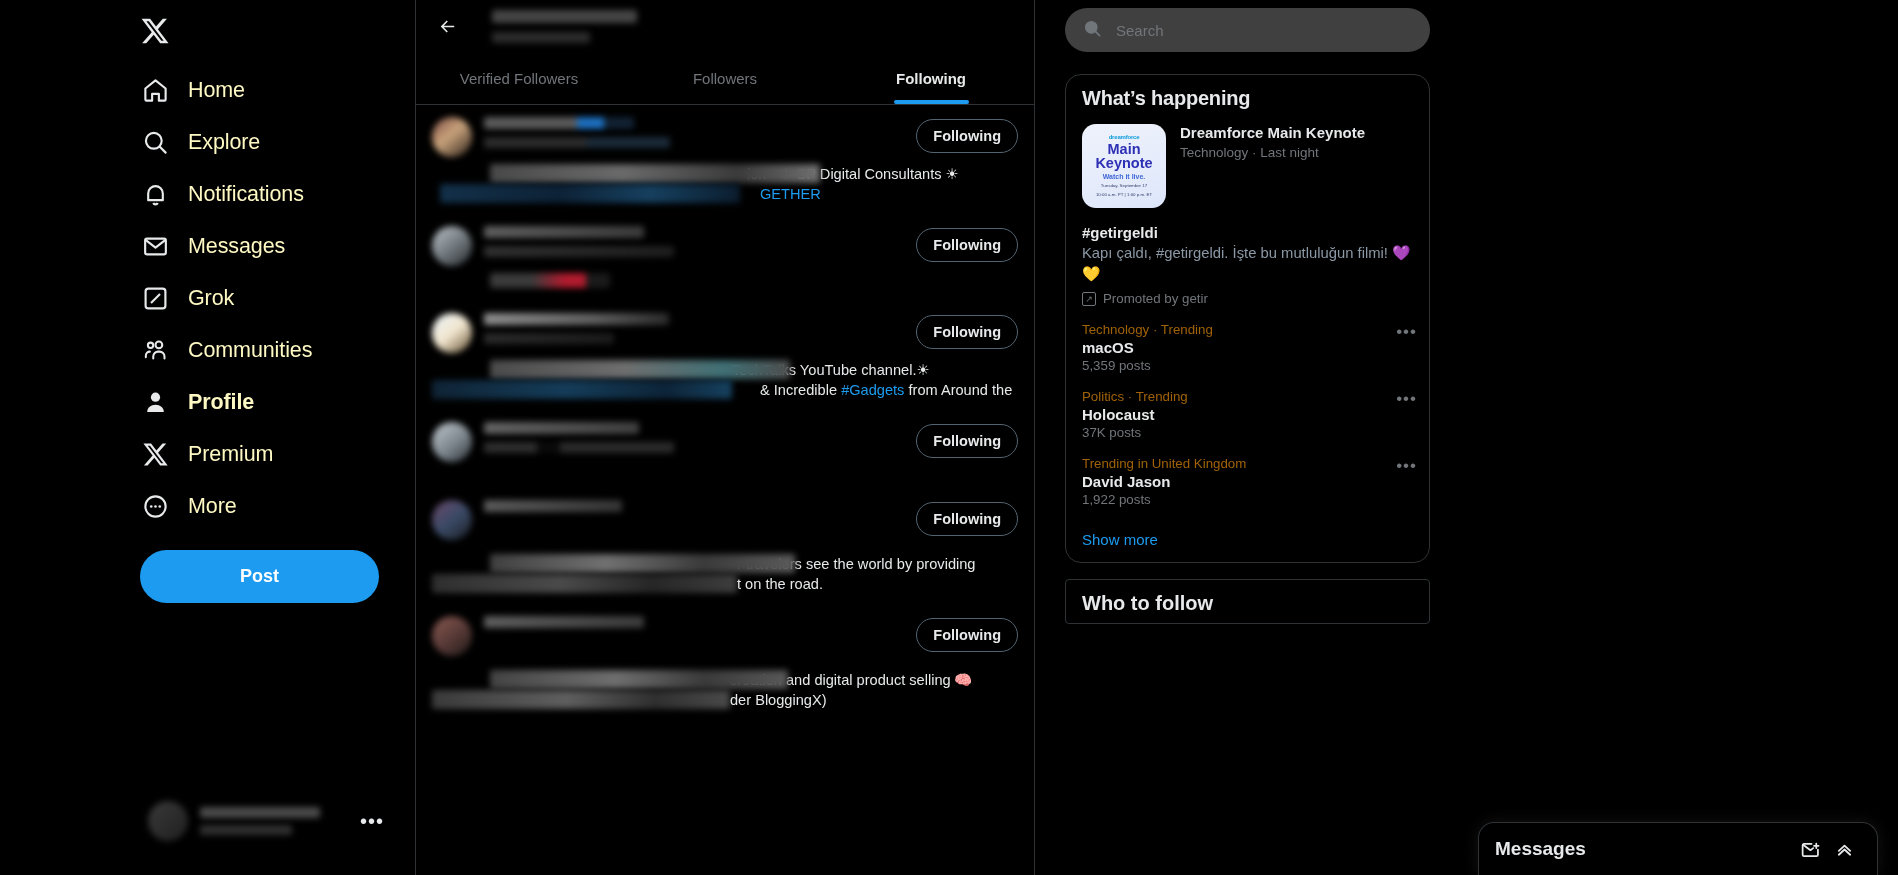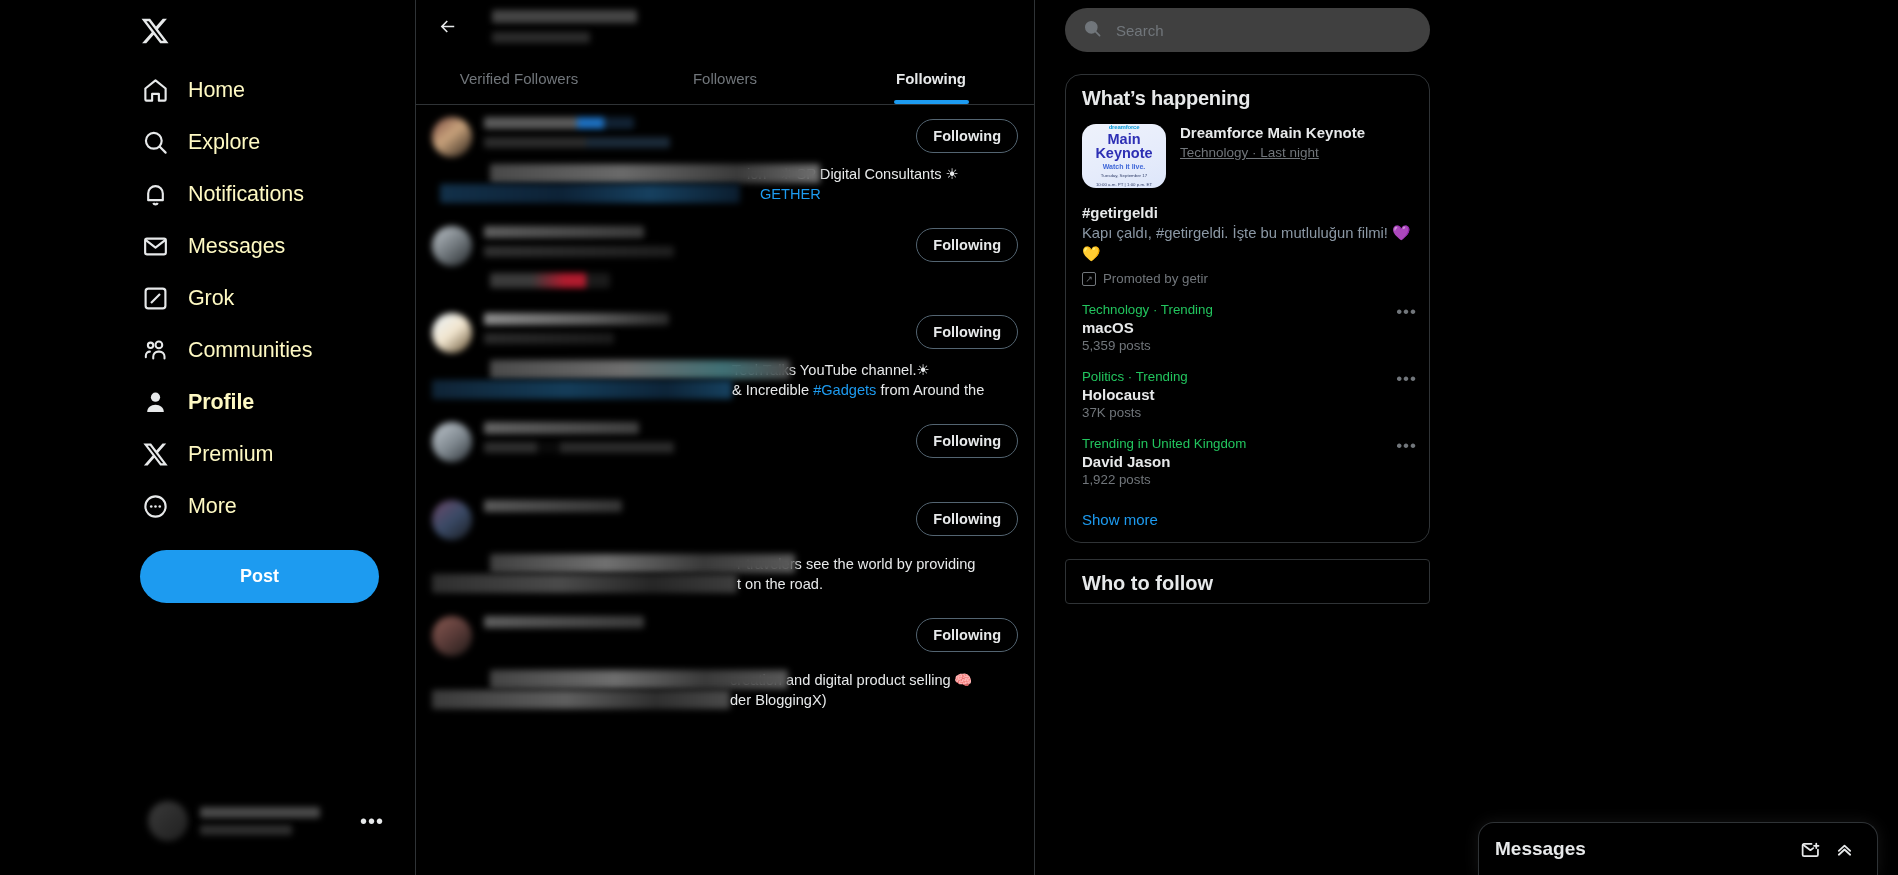--- a/index.html
+++ b/index.html
@@ -90,33 +90,33 @@
   .searchbar svg { width:19px; height:19px; fill:#71767b; flex:0 0 19px;}
   .searchbar input {
     background:transparent; border:none; outline:none; color:#e7e9ea;
     font-size:15px; font-family:"Liberation Sans", sans-serif; width:100%;
   }
   .searchbar input::placeholder { color:#71767b; }
   .card { border: 1px solid #2f3336; border-radius: 16px; width: 365px; overflow:hidden; }
   .card h2 { font-size: 20px; font-weight: 800; padding: 12px 16px 8px 16px; letter-spacing:-0.2px;}
   .promo { display:flex; gap: 14px; padding: 6px 16px 12px 16px; cursor:pointer;}
   .promo .thumb {
-    width: 84px; height: 64px; flex:0 0 84px; border-radius: 14px;
+    width: 84px; height: 84px; flex:0 0 84px; border-radius: 14px;
     background: linear-gradient(160deg,#eef2fb 0%, #e6ecfb 55%, #dde6fa 100%);
     display:flex; flex-direction:column; align-items:center; justify-content:center;
     color:#2b2bb5; overflow:hidden; padding: 4px;
   }
   .promo .thumb .df { font-size: 6px; color:#0d9dda; font-weight:700; letter-spacing:-.2px; margin-bottom:2px;}
   .promo .thumb .mk { font-size: 14.5px; font-weight: 800; line-height: 14px; color:#2d2fb4; text-align:center;}
   .promo .thumb .wl { font-size: 7px; color:#3f67d8; font-weight:700; margin-top: 3px;}
   .promo .thumb .dt { font-size: 4.4px; color:#33406b; margin-top:3px; text-align:center; line-height:6px;}
   .promo .ptxt .pt { font-size: 15px; font-weight: 700; margin-bottom: 4px;}
-  .promo .ptxt .ps { font-size: 13.5px; color:#71767b;text-decoration:underline;}
+  .promo .ptxt .ps { font-size: 13.5px; color:#71767b;}
   .trendblk { padding: 4px 16px 12px 16px; position:relative; cursor:pointer;}
-  .trendblk .cat { font-size: 13.3px; color:#22c55e; margin-bottom: 2px;}
+  .trendblk .cat { font-size: 13.3px; color:#a16207; margin-bottom: 2px;}
   .trendblk .name { font-size: 15px; font-weight: 700; margin-bottom: 2px;}
   .trendblk .cnt { font-size: 13.3px; color:#71767b;}
   .trendblk .more { position:absolute; right:12px; top:4px; color:#71767b; font-size:17px; letter-spacing:1px;}
   .gbody { font-size: 14.8px; line-height: 21px; color:#8b98a5; padding: 0 16px;}
   .gname { font-size: 15px; font-weight:800; color:#e7e9ea; padding: 4px 16px 2px 16px;}
   .promoby { display:flex; align-items:center; gap:7px; padding: 6px 16px 12px 16px; color:#71767b; font-size:13.3px;}
   .promoby .bx { width:14px;height:14px;border:1px solid #71767b;border-radius:2px;display:flex;align-items:center;justify-content:center;font-size:9px;}
   .showmore { padding: 12px 16px 14px 16px; color:#1d9bf0; font-size:15px; cursor:pointer;}
   .card2 { border: 1px solid #2f3336; border-radius: 4px; width: 365px; margin-top: 16px; }
   .card2 h2 { font-size: 20px; font-weight: 800; padding: 12px 16px 8px 16px;}
@@ -316,21 +316,21 @@
           <div class="umeta">
             <div class="nline" style="width:185px;background:linear-gradient(90deg,#8d8d8d,#5e5e5e 60%,#2a2a2a);"></div>
             <div class="hline" style="width:130px;background:linear-gradient(90deg,#2a2a2a,#1a1a1a);"></div>
           </div>
         </div>
         <div class="bio">
           <span class="mask" style="width:300px;height:19px;left:58px;background:linear-gradient(90deg,#4a4a4a,#6e6e6e 45%,#3f6f74 78%,#4d4d4d);"></span>
           <div style="padding-left:300px;"> TechTalks YouTube channel.☀</div>
           <div style="padding-left:300px;position:relative;">
             <span class="mask" style="width:300px;height:19px;left:0;top:0;background:linear-gradient(90deg,#0f2335,#143c58 45%,#0d2438 78%,#16415f);"></span>
-            <span style="position:relative;">&amp; Incredible <span class="lnk">#Gadgets</span> from Around the</span>
+            <span style="position:relative;padding-left:28px;">&amp; Incredible <span class="lnk">#Gadgets</span> from Around the</span>
           </div>
         </div>
       </div>
 
       <div class="urow">
         <button class="btn">Following</button>
         <div class="uhead">
           <div class="uav" style="background:linear-gradient(140deg,#c3cbd2,#7d868d 55%,#2b3136);"></div>
           <div class="umeta">
             <div class="nline" style="width:155px;background:linear-gradient(90deg,#636363,#3f3f3f);"></div>

